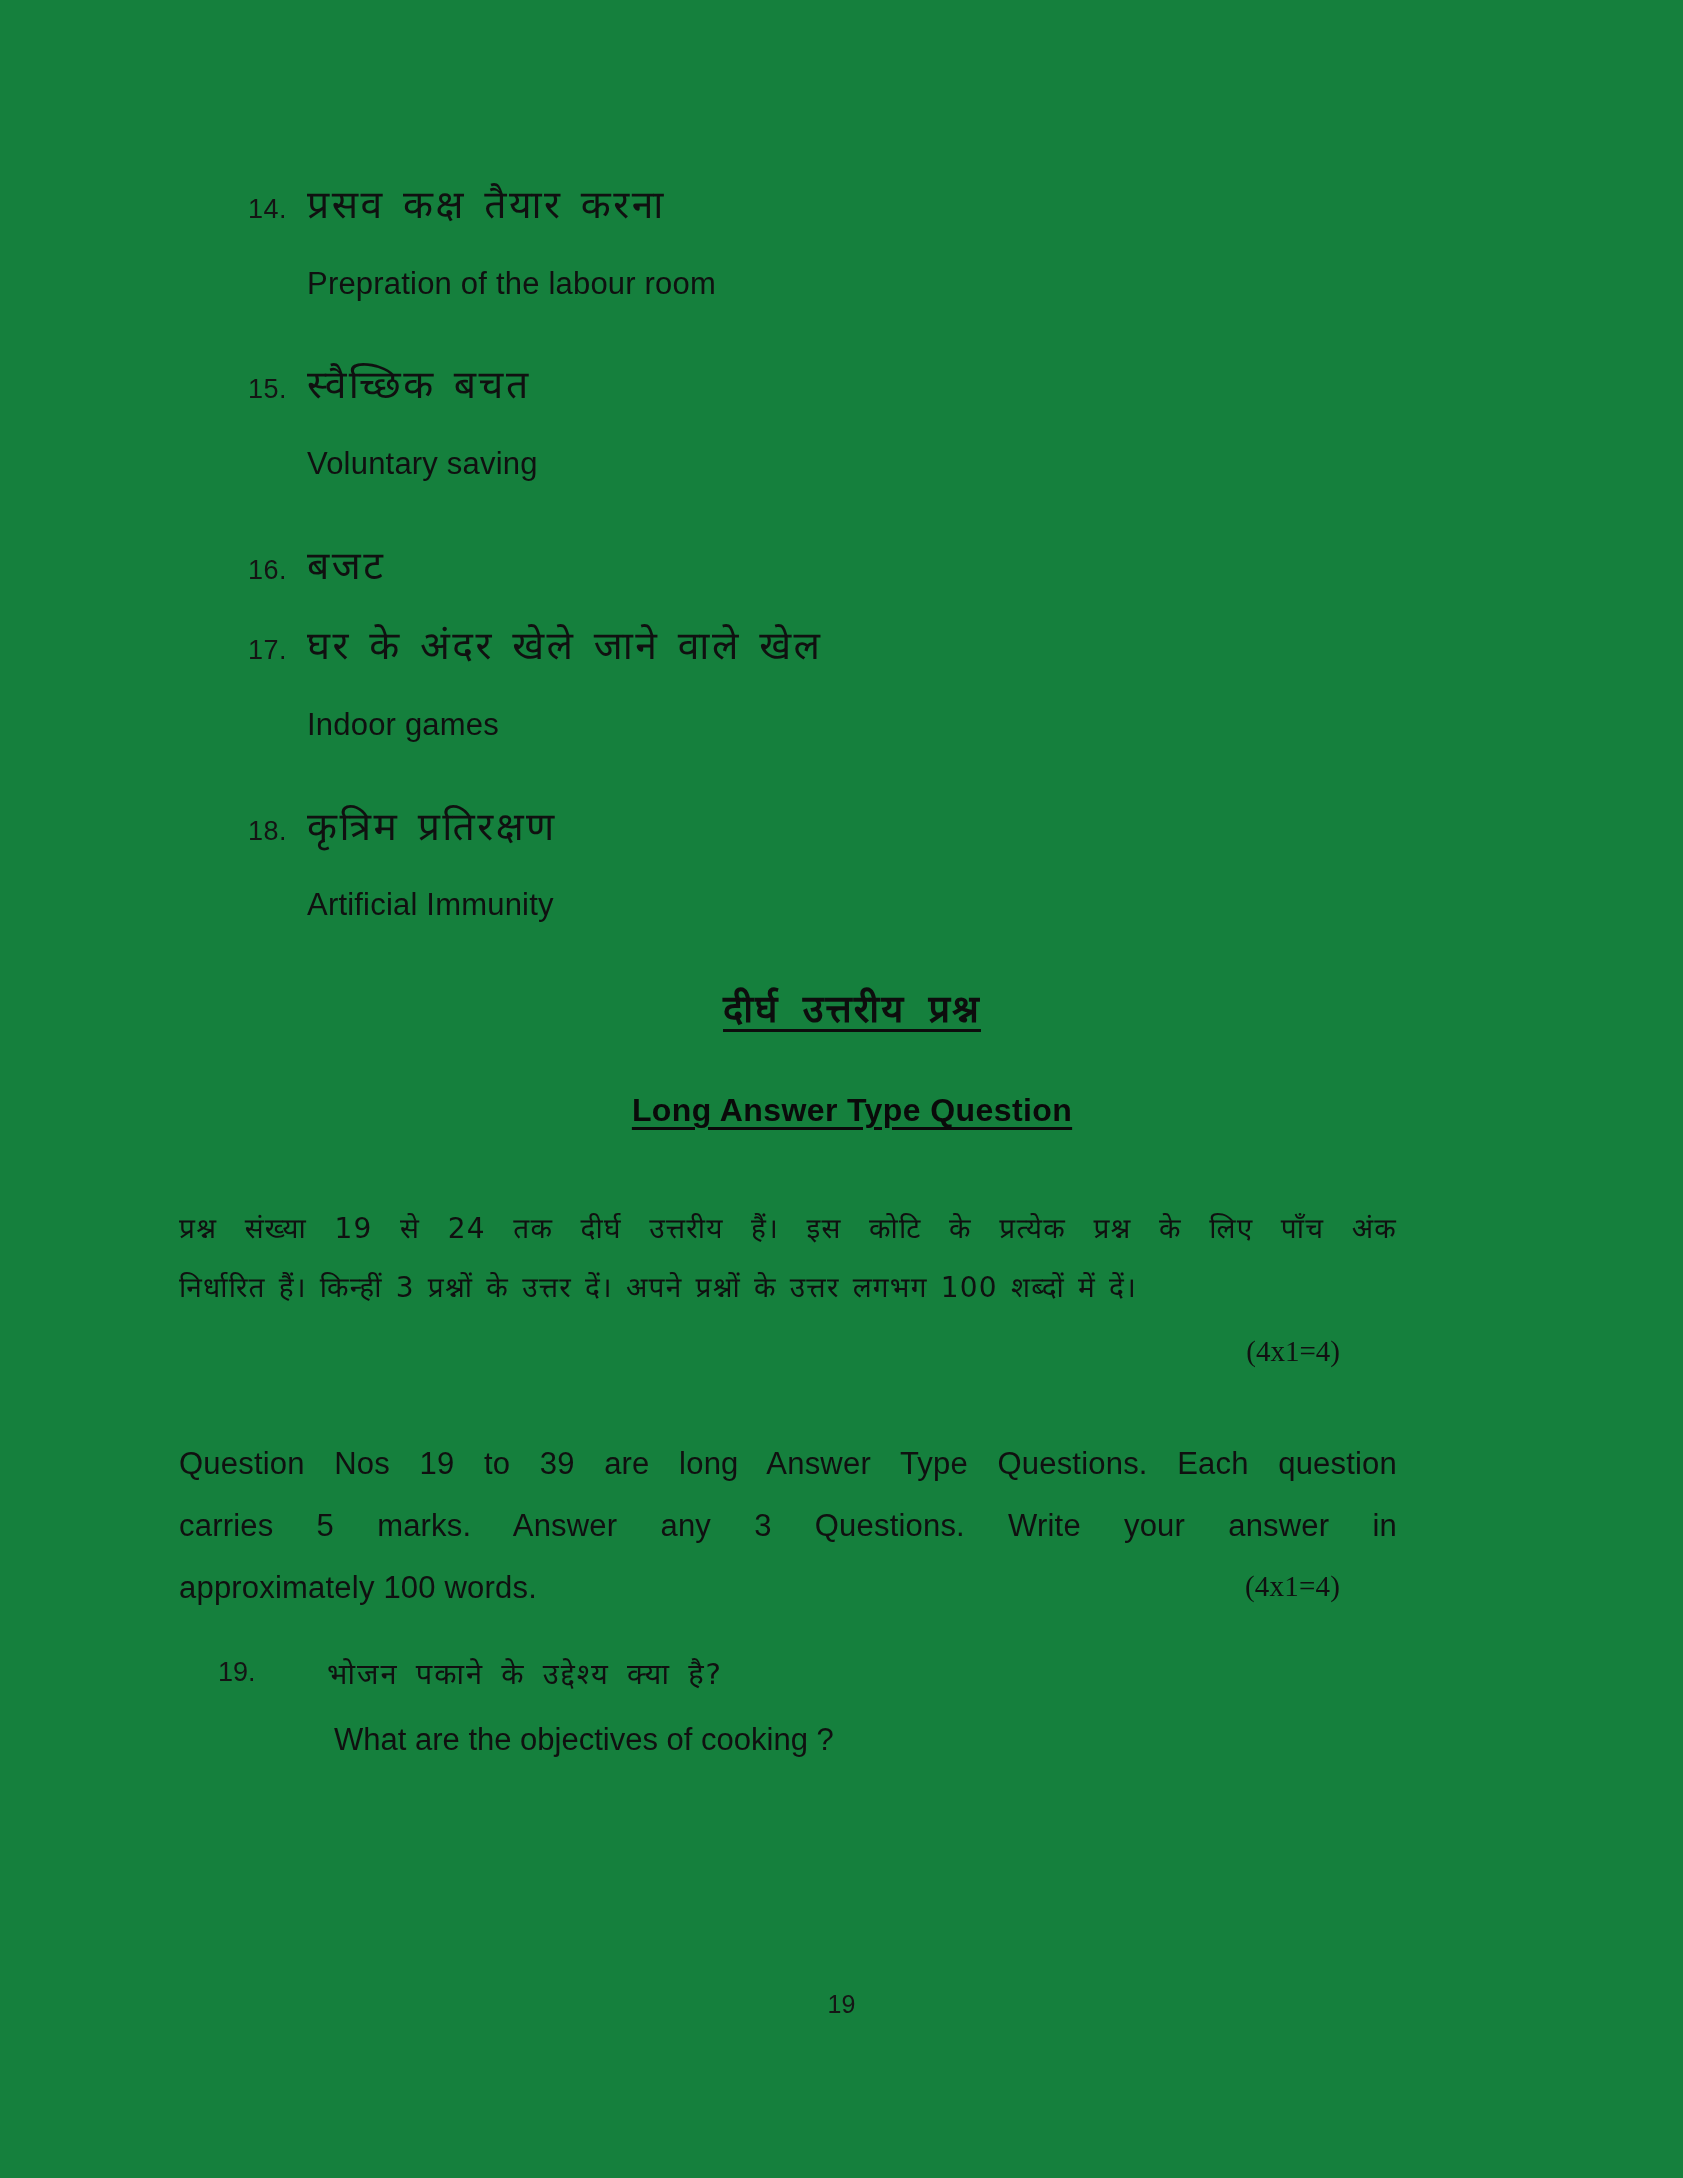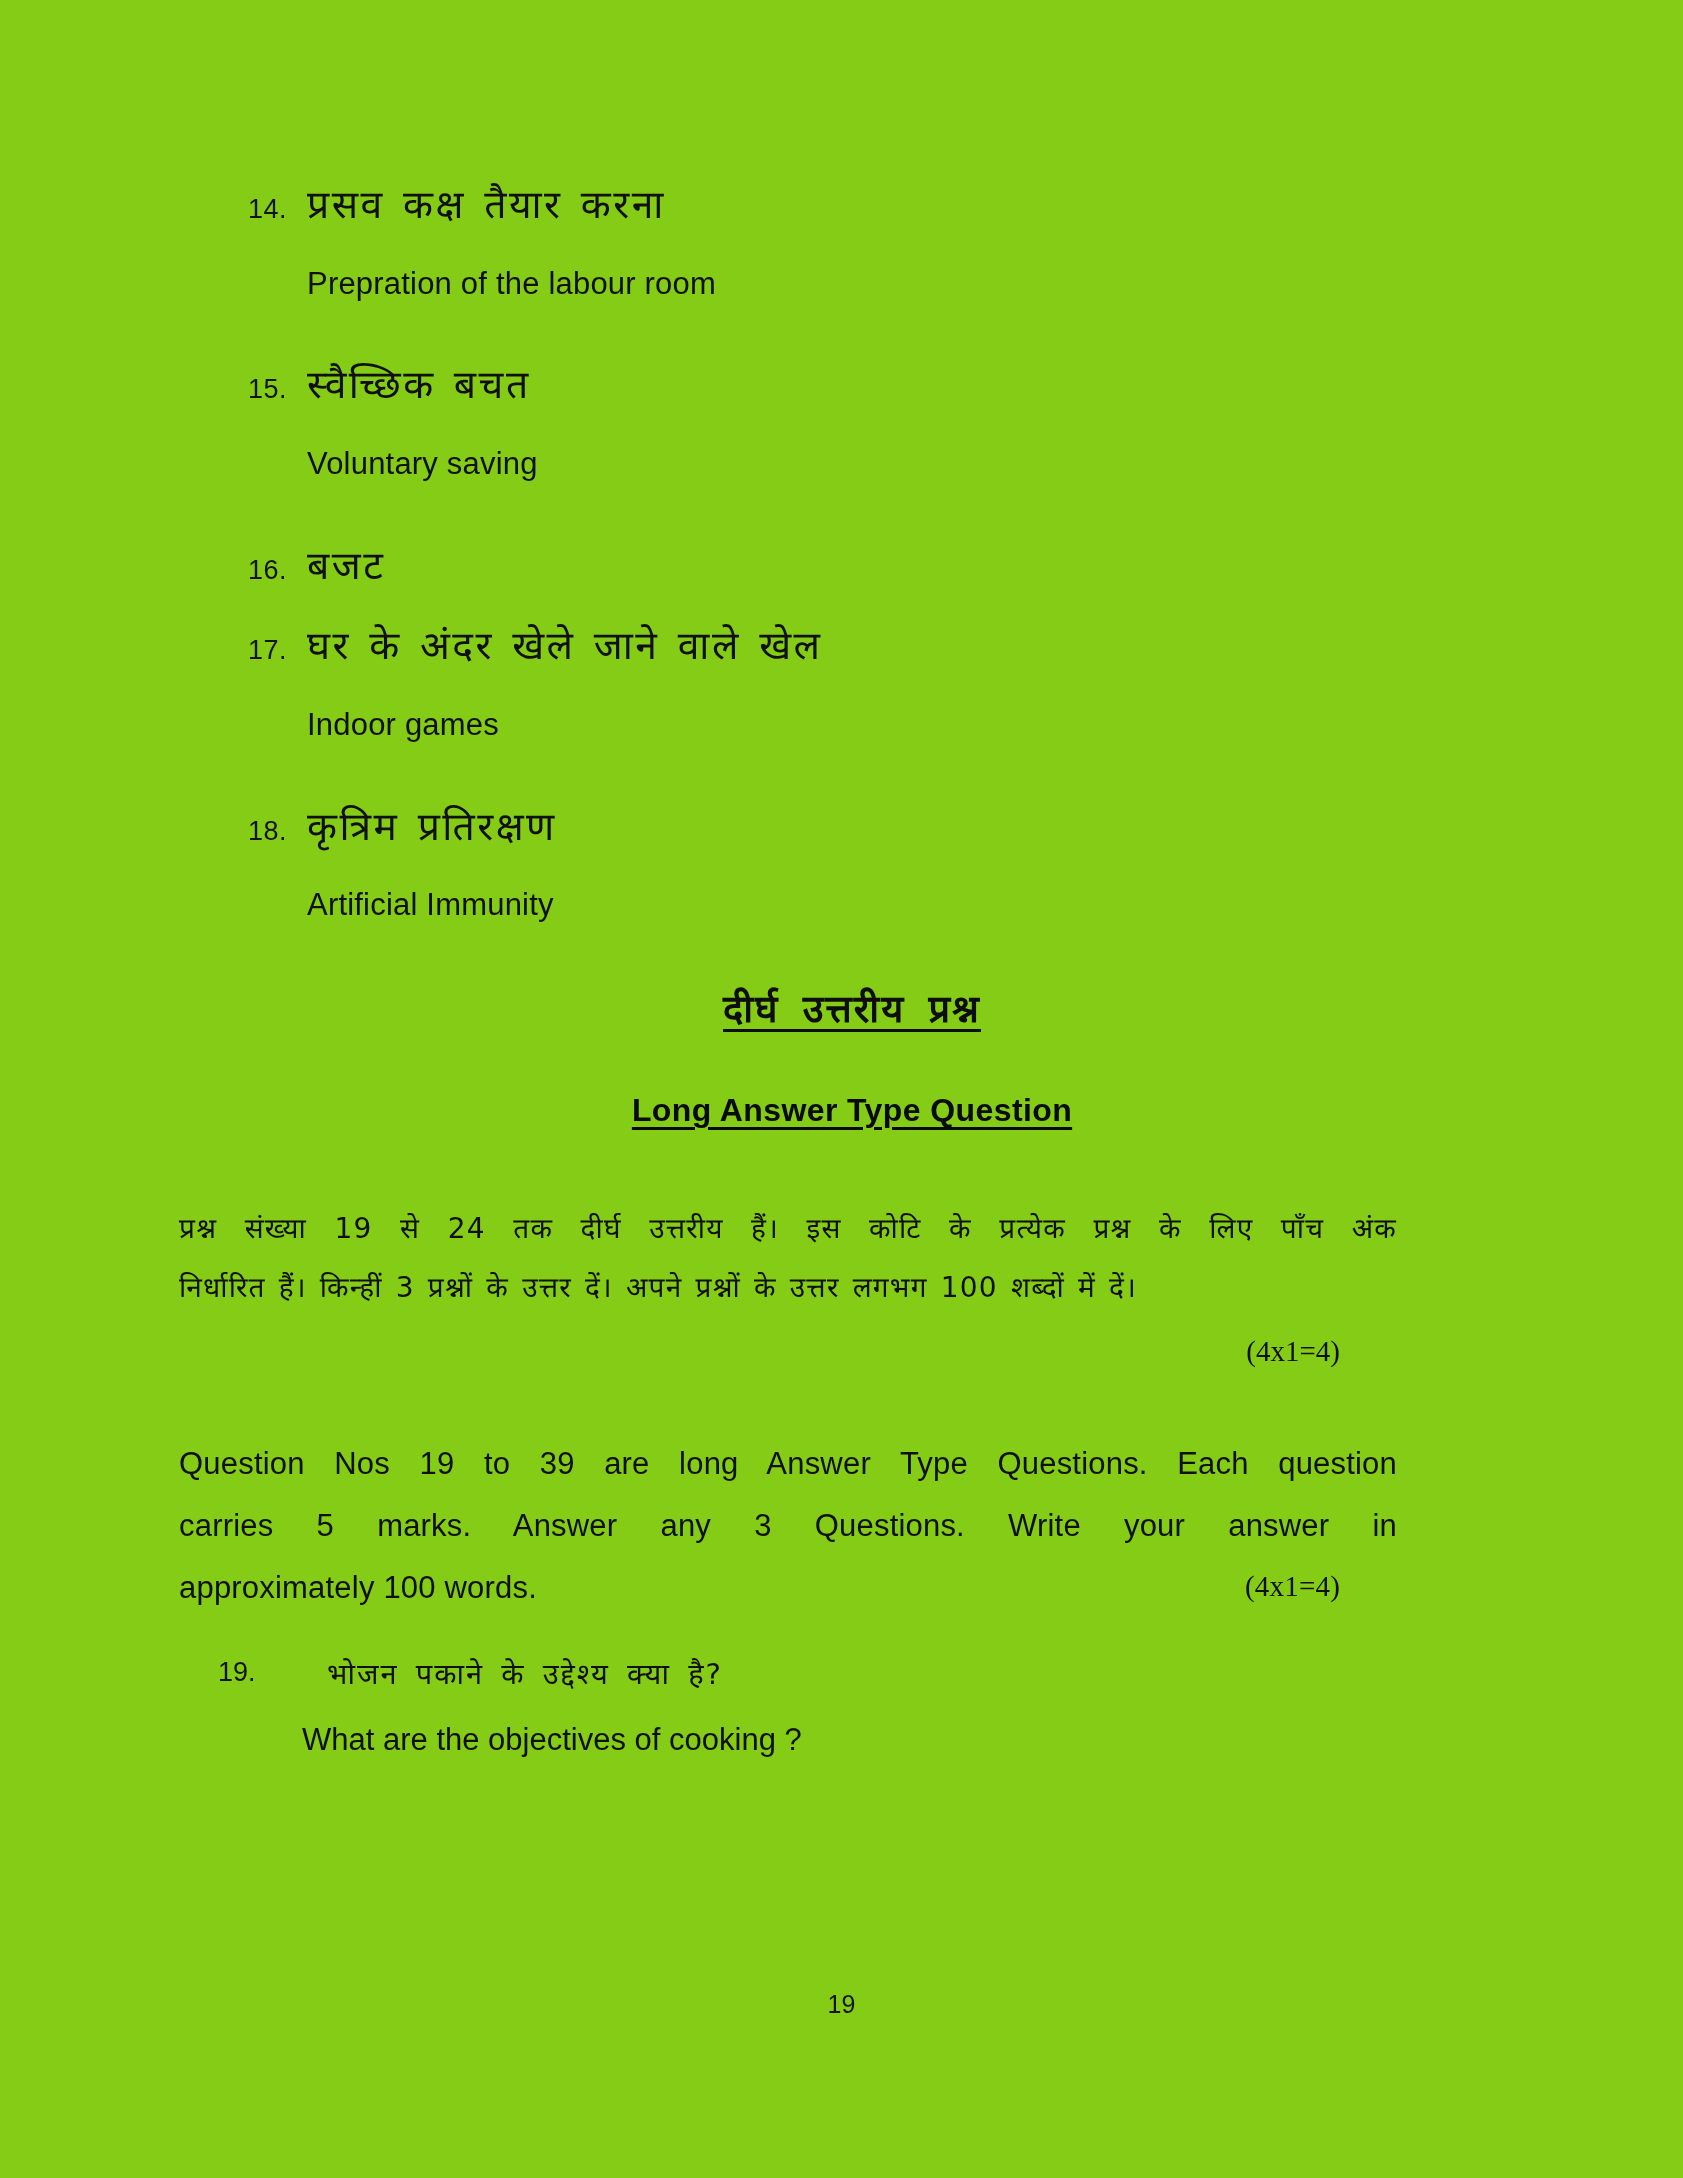--- a/index.html
+++ b/index.html
@@ -13,21 +13,21 @@
     height: 2178px;
     position: relative;
     font-family: "Liberation Sans", "DejaVu Sans", sans-serif;
     color: #111111;
     overflow: hidden;
   }
 
   .page {
     position: absolute;
     inset: 0;
-    background: #84cc16;
+    background: #15803d;
     padding: 0;
   }
 
   .content {
     position: absolute;
     left: 248px;
     top: 158px;
     width: 1208px;
   }
 
@@ -168,21 +168,21 @@
     color: #141414;
   }
   .q-hi {
     font-family: "DejaVu Sans", "Liberation Sans", sans-serif;
     font-size: 29px;
     letter-spacing: 2px;
     word-spacing: 6px;
     color: #101010;
   }
   .q-en {
-    margin-left: 54px;
+    margin-left: 86px;
     margin-top: 30px;
     font-size: 31px;
     color: #101010;
   }
 
   
   .page-number {
     position: absolute;
     left: 0;
     right: 0;

